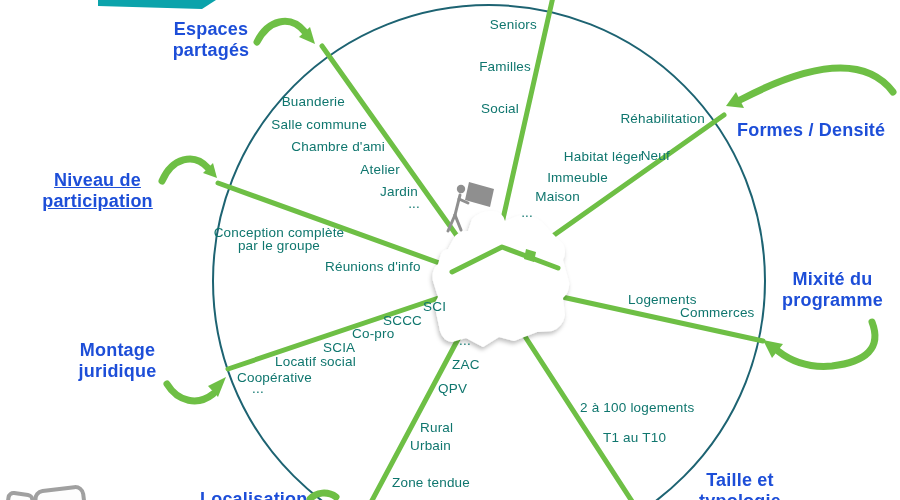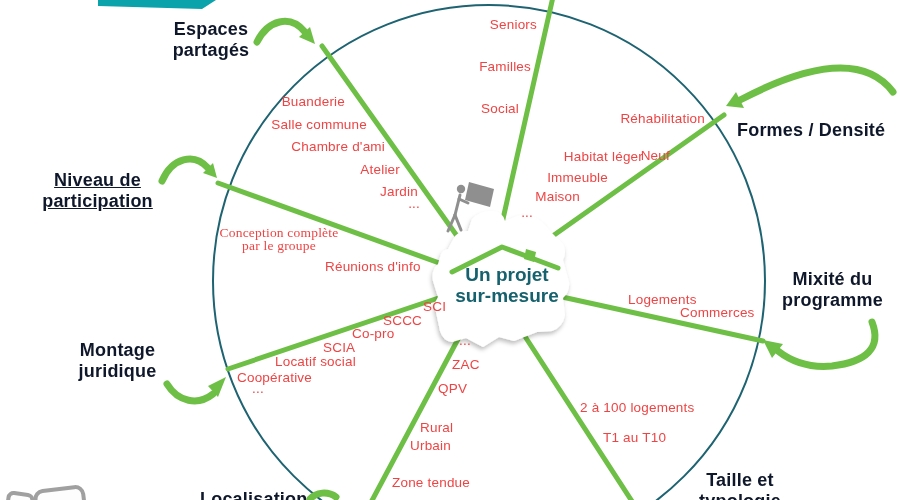--- a/index.html
+++ b/index.html
@@ -1,19 +1,19 @@
 <!DOCTYPE html>
 <html><head>
 <meta charset="utf-8">
 <style>
   html,body{margin:0;padding:0;background:#fff;}
   #stage{position:relative;width:900px;height:500px;overflow:hidden;font-family:"Liberation Sans",sans-serif;background:#fff;}
   #stage svg{position:absolute;left:0;top:0;}
-  .g{position:absolute;font-size:13.5px;color:#ef4444;white-space:nowrap;letter-spacing:.2px;}
-  .h{position:absolute;font-size:18px;font-weight:700;color:#0f172a;line-height:21px;text-align:center;letter-spacing:.2px;}
+  .g{position:absolute;font-size:13.5px;color:#0f766e;white-space:nowrap;letter-spacing:.2px;}
+  .h{position:absolute;font-size:18px;font-weight:700;color:#1d4ed8;line-height:21px;text-align:center;letter-spacing:.2px;}
   .hl{white-space:nowrap;text-align:left;}
   .ctr{position:absolute;font-size:19px;font-weight:700;color:#15616d;line-height:21px;text-align:center;}
   .wrap2{white-space:normal;}
 </style>
 </head>
 <body>
 
 <div id="stage">
 <svg width="900" height="500" viewBox="0 0 900 500">
   <defs>
@@ -81,21 +81,21 @@
 <div class="g" style="right:369px;top:59px;">Familles</div>
 <div class="g" style="right:381px;top:101px;">Social</div>
 
 <div class="g" style="right:555px;top:94px;">Buanderie</div>
 <div class="g" style="right:533px;top:117px;">Salle commune</div>
 <div class="g" style="right:515px;top:139px;">Chambre d'ami</div>
 <div class="g" style="right:500px;top:162px;">Atelier</div>
 <div class="g" style="right:482px;top:184px;">Jardin</div>
 <div class="g" style="right:480px;top:196px;">...</div>
 
-<div class="g wrap2" style="left:212px;top:226px;width:134px;text-align:center;line-height:13px;font-family:Liberation Serif, serif;">Conception complète par le groupe</div>
+<div class="g wrap2" style="left:212px;top:226px;width:134px;text-align:center;line-height:13px;">Conception complète par le groupe</div>
 <div class="g" style="left:325px;top:259px;">Réunions d'info</div>
 
 <div class="g" style="left:423px;top:299px;">SCI</div>
 <div class="g" style="left:383px;top:313px;">SCCC</div>
 <div class="g" style="left:352px;top:326px;">Co-pro</div>
 <div class="g" style="left:317px;top:340px;margin-left:6px;">SCIA</div>
 <div class="g" style="left:275px;top:354px;">Locatif social</div>
 <div class="g" style="left:237px;top:370px;">Coopérative</div>
 <div class="g" style="left:252px;top:381px;">...</div>
 
@@ -120,14 +120,13 @@
 <div class="g" style="right:367px;top:205px;">...</div>
 
 <div class="h" style="left:146px;top:19px;width:130px;">Espaces partagés</div>
 <div class="h" style="left:30px;top:170px;width:135px;text-decoration:underline;">Niveau de participation</div>
 <div class="h" style="left:55px;top:340px;width:125px;">Montage juridique</div>
 <div class="h" style="left:770px;top:269px;width:125px;">Mixité du programme</div>
 <div class="h hl" style="left:737px;top:120px;">Formes / Densité</div>
 <div class="h" style="left:685px;top:470px;width:110px;">Taille et typologie</div>
 <div class="h hl" style="left:200px;top:489px;">Localisation</div>
 
-<div class="ctr" style="left:448px;top:264px;width:118px;">Un projet sur-mesure</div>
 </div>
 
 </body></html>

